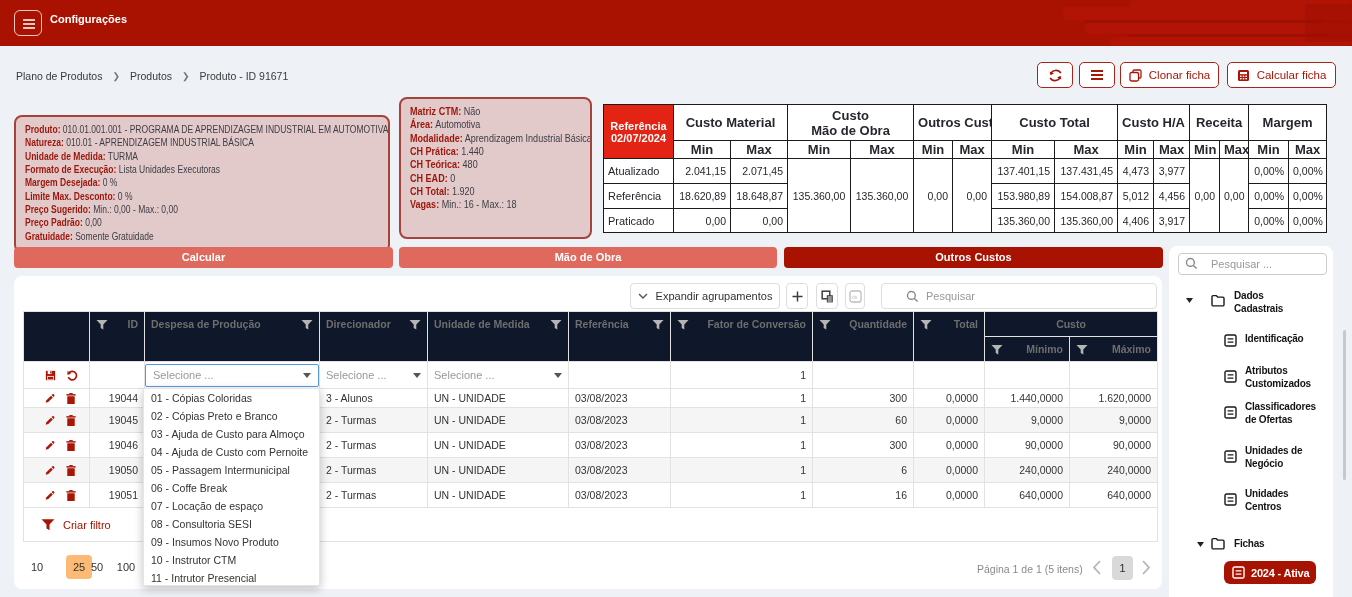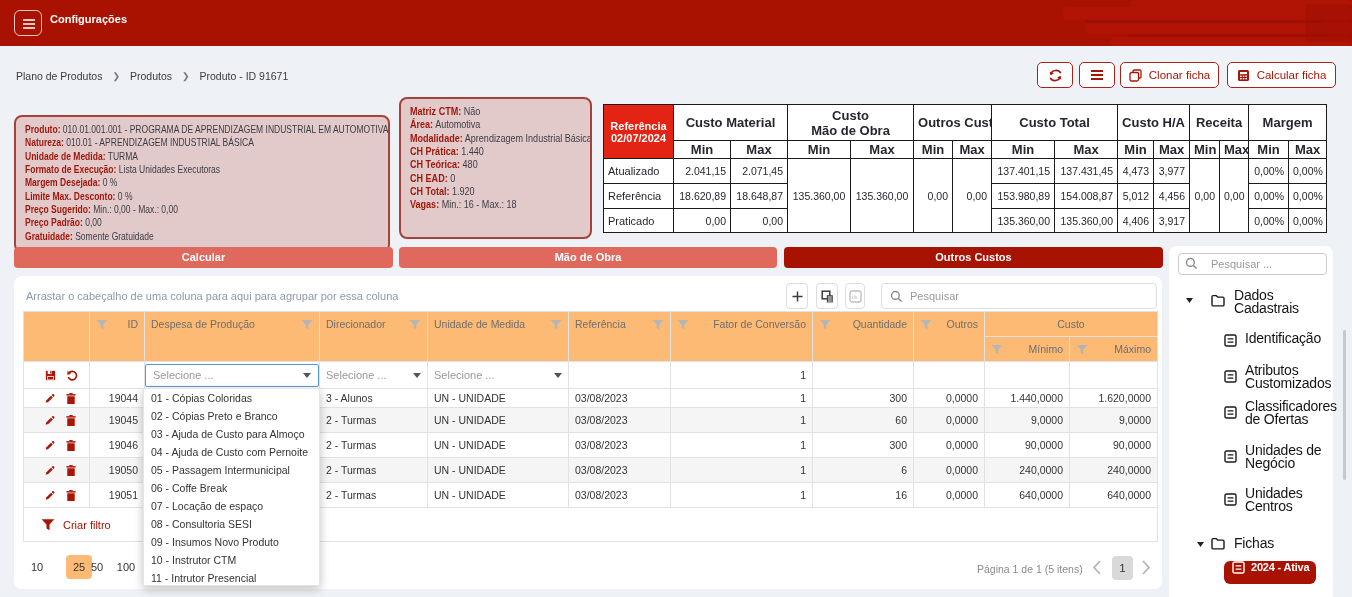--- a/index.html
+++ b/index.html
@@ -34,30 +34,30 @@
 .tab{top:247px;height:21px;border-radius:4px;background:#e0695e;color:#fff;font-size:11px;font-weight:bold;text-align:center;line-height:21px}
 .tab.act{background:#a81200}
 
 #gridpanel{left:14px;top:276px;width:1148px;height:313px;background:#fff;border-radius:8px}
 #sidepanel{left:1169px;top:246px;width:164px;height:351px;background:#fff;border-radius:8px 8px 0 0}
 #dragtext{left:12px;top:14px;font-size:11px;color:#8e9aa6}
 .gbtn{position:absolute;top:7px;height:26px;border:1px solid #ddd;border-radius:4px;background:#fff;display:flex;align-items:center;justify-content:center}
 
 #grid{position:absolute;left:9px;top:35px;width:1134px;border-collapse:collapse;table-layout:fixed;font-size:10.5px;color:#333}
 #grid td,#grid th{border:1px solid #e2e2e2;padding:0 6px;overflow:hidden;white-space:nowrap}
-#grid th{font-weight:normal;color:#6e6e6e;vertical-align:top;background:#fdba74;text-align:left}
+#grid th{font-weight:bold;color:#6e6e6e;vertical-align:top;background:#0f172a;text-align:left}
 #grid td.r,#grid th.r{text-align:right}
 #grid tr.alt td{background:#f5f5f5}
 #grid td{background:#fff}
 .fun{float:left;margin-top:7px}
 .funr{float:right;margin-top:7px}
 th .cap{display:inline-block;margin-top:6px}
 .icn{display:inline-block;vertical-align:middle}
 
-.titem{position:absolute;font-size:14px;font-weight:normal;color:#141414;line-height:13px;letter-spacing:-.2px}
+.titem{position:absolute;font-size:10px;font-weight:bold;color:#141414;line-height:13px;letter-spacing:-.2px}
 .psz{position:absolute;font-size:11px;color:#333;width:26px;height:24px;text-align:center;line-height:24px;border-radius:4px;top:279px}
 .selp{color:#999;font-size:11px}
 </style></head>
 <body>
 <div class="abs" id="appbar">
   <div class="pat" style="left:1130px;top:0;width:222px;height:9px"></div>
   <div class="pat" style="left:1063px;top:7px;width:289px;height:13px"></div>
   <div class="pat" style="left:1085px;top:23px;width:267px;height:11px"></div>
   <div class="pat" style="left:1110px;top:37px;width:242px;height:9px"></div>
   <div class="pat2" style="left:1085px;top:20px;width:240px;height:3px"></div>
@@ -219,40 +219,42 @@
         <td>0,00%</td>
       </tr>
 </tbody>
   </table>
 
 <div class="abs tab" style="left:14px;width:379px">Calcular</div>
 <div class="abs tab" style="left:399px;width:378px">Mão de Obra</div>
 <div class="abs tab act" style="left:784px;width:379px">Outros Custos</div>
 
 <div class="abs" id="gridpanel">
-  <div class="abs" id="dragtext">Arrastar o cabeçalho de uma coluna para aqui para agrupar por essa coluna</div>
+  <div class="gbtn" style="left:616px;width:150px;font-size:11px;color:#333;gap:8px"><svg width="10" height="6" viewBox="0 0 10 6">
+        <path d="M1 1l4 4 4-4" fill="none" stroke="#555" stroke-width="1.4"></path>
+      </svg>Expandir agrupamentos</div>
   <div class="gbtn" style="left:772px;width:22px">
       <svg width="11" height="11" viewBox="0 0 12 12">
         <path d="M6 .5v11M.5 6h11" stroke="#3c3c3c" stroke-width="1.6"></path>
       </svg>
     </div>
   <div class="gbtn" style="left:802px;width:22px">
       <svg width="13" height="13" viewBox="0 0 13 13">
         <rect x="1.2" y="1.2" width="7.6" height="7.6" fill="none" stroke="#3c3c3c" stroke-width="1.5"></rect>
         <rect x="5.8" y="5.2" width="6" height="7.2" fill="#3c3c3c"></rect>
         <path d="M6.8 7h4M6.8 9h4M6.8 11h4" stroke="#fff" stroke-width=".9"></path>
       </svg>
     </div>
   <div class="gbtn" style="left:831px;width:20px">
       <svg width="13" height="13" viewBox="0 0 13 13">
         <rect x="1" y="1" width="11" height="11" rx="2" fill="none" stroke="#bdbdbd" stroke-width="1.3"></rect>
         <text x="2.2" y="9" font-size="5" fill="#bdbdbd" font-family="Liberation Sans">xls</text>
       </svg>
     </div>
-  <div class="gbtn" style="left:867px;width:276px;justify-content:flex-start;color:#999;font-size:11px;gap:7px;padding-left:8px"><svg width="13" height="13" viewBox="0 0 13 13">
+  <div class="gbtn" style="left:867px;width:276px;justify-content:flex-start;color:#999;font-size:11px;gap:7px;padding-left:24px"><svg width="13" height="13" viewBox="0 0 13 13">
         <circle cx="5.4" cy="5.4" r="3.9" fill="none" stroke="#8a8a8a" stroke-width="1.4"></circle>
         <path d="M8.4 8.4l3.2 3.2" stroke="#8a8a8a" stroke-width="1.4"></path>
       </svg>Pesquisar</div>
 
   <table id="grid">
   <colgroup>
         <col style="width:66px">
         <col style="width:55px">
         <col style="width:175px">
         <col style="width:108px">
@@ -283,21 +285,21 @@
               <path d="M.5 1h11L7.3 5.6v4.9L4.7 8.9V5.6z" fill="#b5b5b5"></path>
             </svg><span class="cap">Referência</span></th>
     <th rowspan="2" class="r"><svg class="fun" width="12" height="12" viewBox="0 0 12 12">
               <path d="M.5 1h11L7.3 5.6v4.9L4.7 8.9V5.6z" fill="#b5b5b5"></path>
             </svg><span class="cap">Fator de Conversão</span></th>
     <th rowspan="2" class="r"><svg class="fun" width="12" height="12" viewBox="0 0 12 12">
               <path d="M.5 1h11L7.3 5.6v4.9L4.7 8.9V5.6z" fill="#b5b5b5"></path>
             </svg><span class="cap">Quantidade</span></th>
     <th rowspan="2" class="r"><svg class="fun" width="12" height="12" viewBox="0 0 12 12">
               <path d="M.5 1h11L7.3 5.6v4.9L4.7 8.9V5.6z" fill="#b5b5b5"></path>
-            </svg><span class="cap">Outros</span></th>
+            </svg><span class="cap">Total</span></th>
     <th colspan="2" style="text-align:center;height:25px;vertical-align:middle">Custo</th>
   </tr>
   <tr style="height:25px">
     <th class="r"><svg class="fun" width="12" height="12" viewBox="0 0 12 12">
               <path d="M.5 1h11L7.3 5.6v4.9L4.7 8.9V5.6z" fill="#b5b5b5"></path>
             </svg><span class="cap">Mínimo</span></th>
     <th class="r"><svg class="fun" width="12" height="12" viewBox="0 0 12 12">
               <path d="M.5 1h11L7.3 5.6v4.9L4.7 8.9V5.6z" fill="#b5b5b5"></path>
             </svg><span class="cap">Máximo</span></th>
   </tr>
@@ -519,21 +521,21 @@
   <div class="titem" style="left:76px;top:241px">Unidades<br>Centros</div>
 
   <svg class="abs" style="left:28px;top:296px" width="7" height="5" viewBox="0 0 7 5">
       <path d="M0 0h7L3.5 5z" fill="#222"></path>
     </svg>
   <svg class="abs" style="left:42px;top:291px" width="14" height="13" viewBox="0 0 14 13">
       <path d="M1 2.8a1.2 1.2 0 0 1 1.2-1.2h3l1.4 1.5h5.2A1.2 1.2 0 0 1 13 4.3v6.4a1.2 1.2 0 0 1-1.2 1.2H2.2A1.2 1.2 0 0 1 1 10.7z" fill="none" stroke="#181818" stroke-width="1.4"></path>
     </svg>
   <div class="titem" style="left:65px;top:291px">Fichas</div>
 
-  <div class="abs" style="left:55px;top:315px;width:92px;height:23px;background:#a81200;border-radius:6px;color:#fff;font-weight:bold;font-size:11px;display:flex;align-items:flex-start;letter-spacing:-.2px">
+  <div class="abs" style="left:55px;top:315px;width:92px;height:23px;background:#a81200;border-radius:6px;color:#fff;font-weight:bold;font-size:11px;display:flex;align-items:center;letter-spacing:-.2px">
     <svg style="margin-left:8px" width="13" height="13" viewBox="0 0 13 13">
         <rect x="1" y="1" width="11" height="11" rx="1.6" fill="none" stroke="#fff" stroke-width="1.4"></rect>
         <path d="M3.6 4.8h5.8M3.6 8.2h5.8" stroke="#fff" stroke-width="1.3"></path>
       </svg>
     <span style="margin-left:6px">2024 - Ativa</span>
   </div>
 </div>
 <div class="abs" style="left:1343px;top:330px;width:3px;height:150px;background:#c4c9cd;border-radius:2px"></div>
 
 </body></html>

